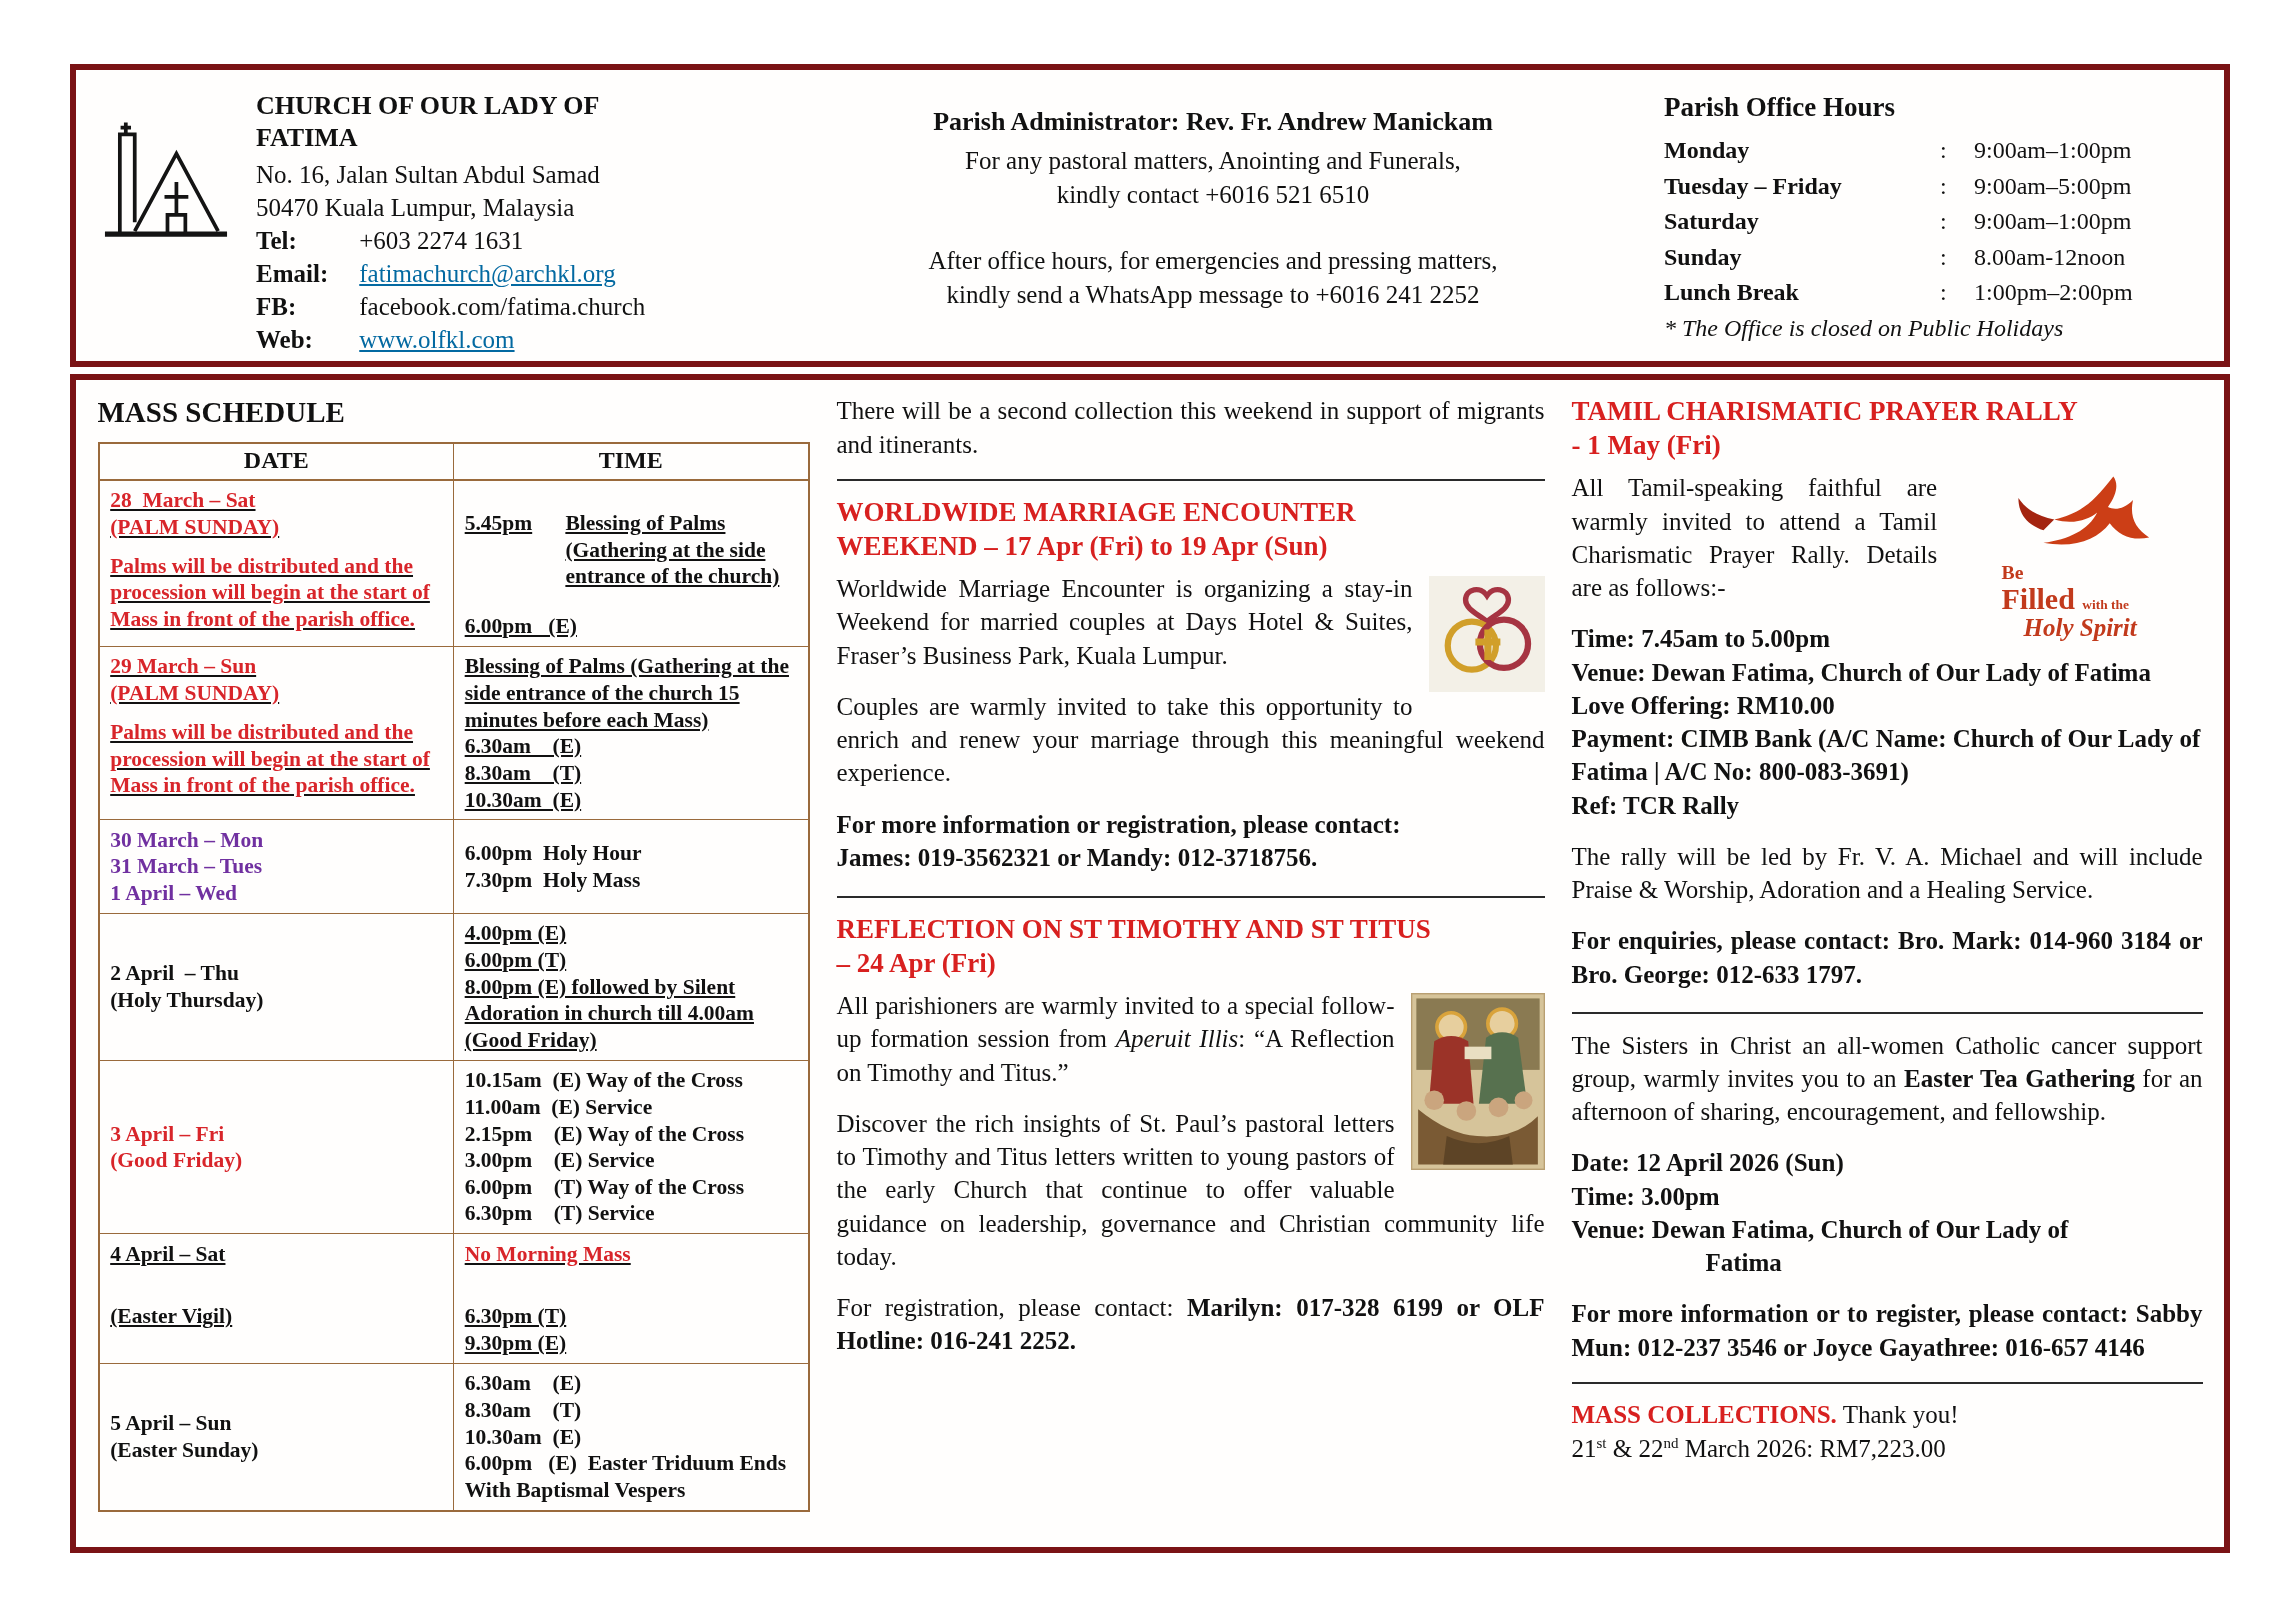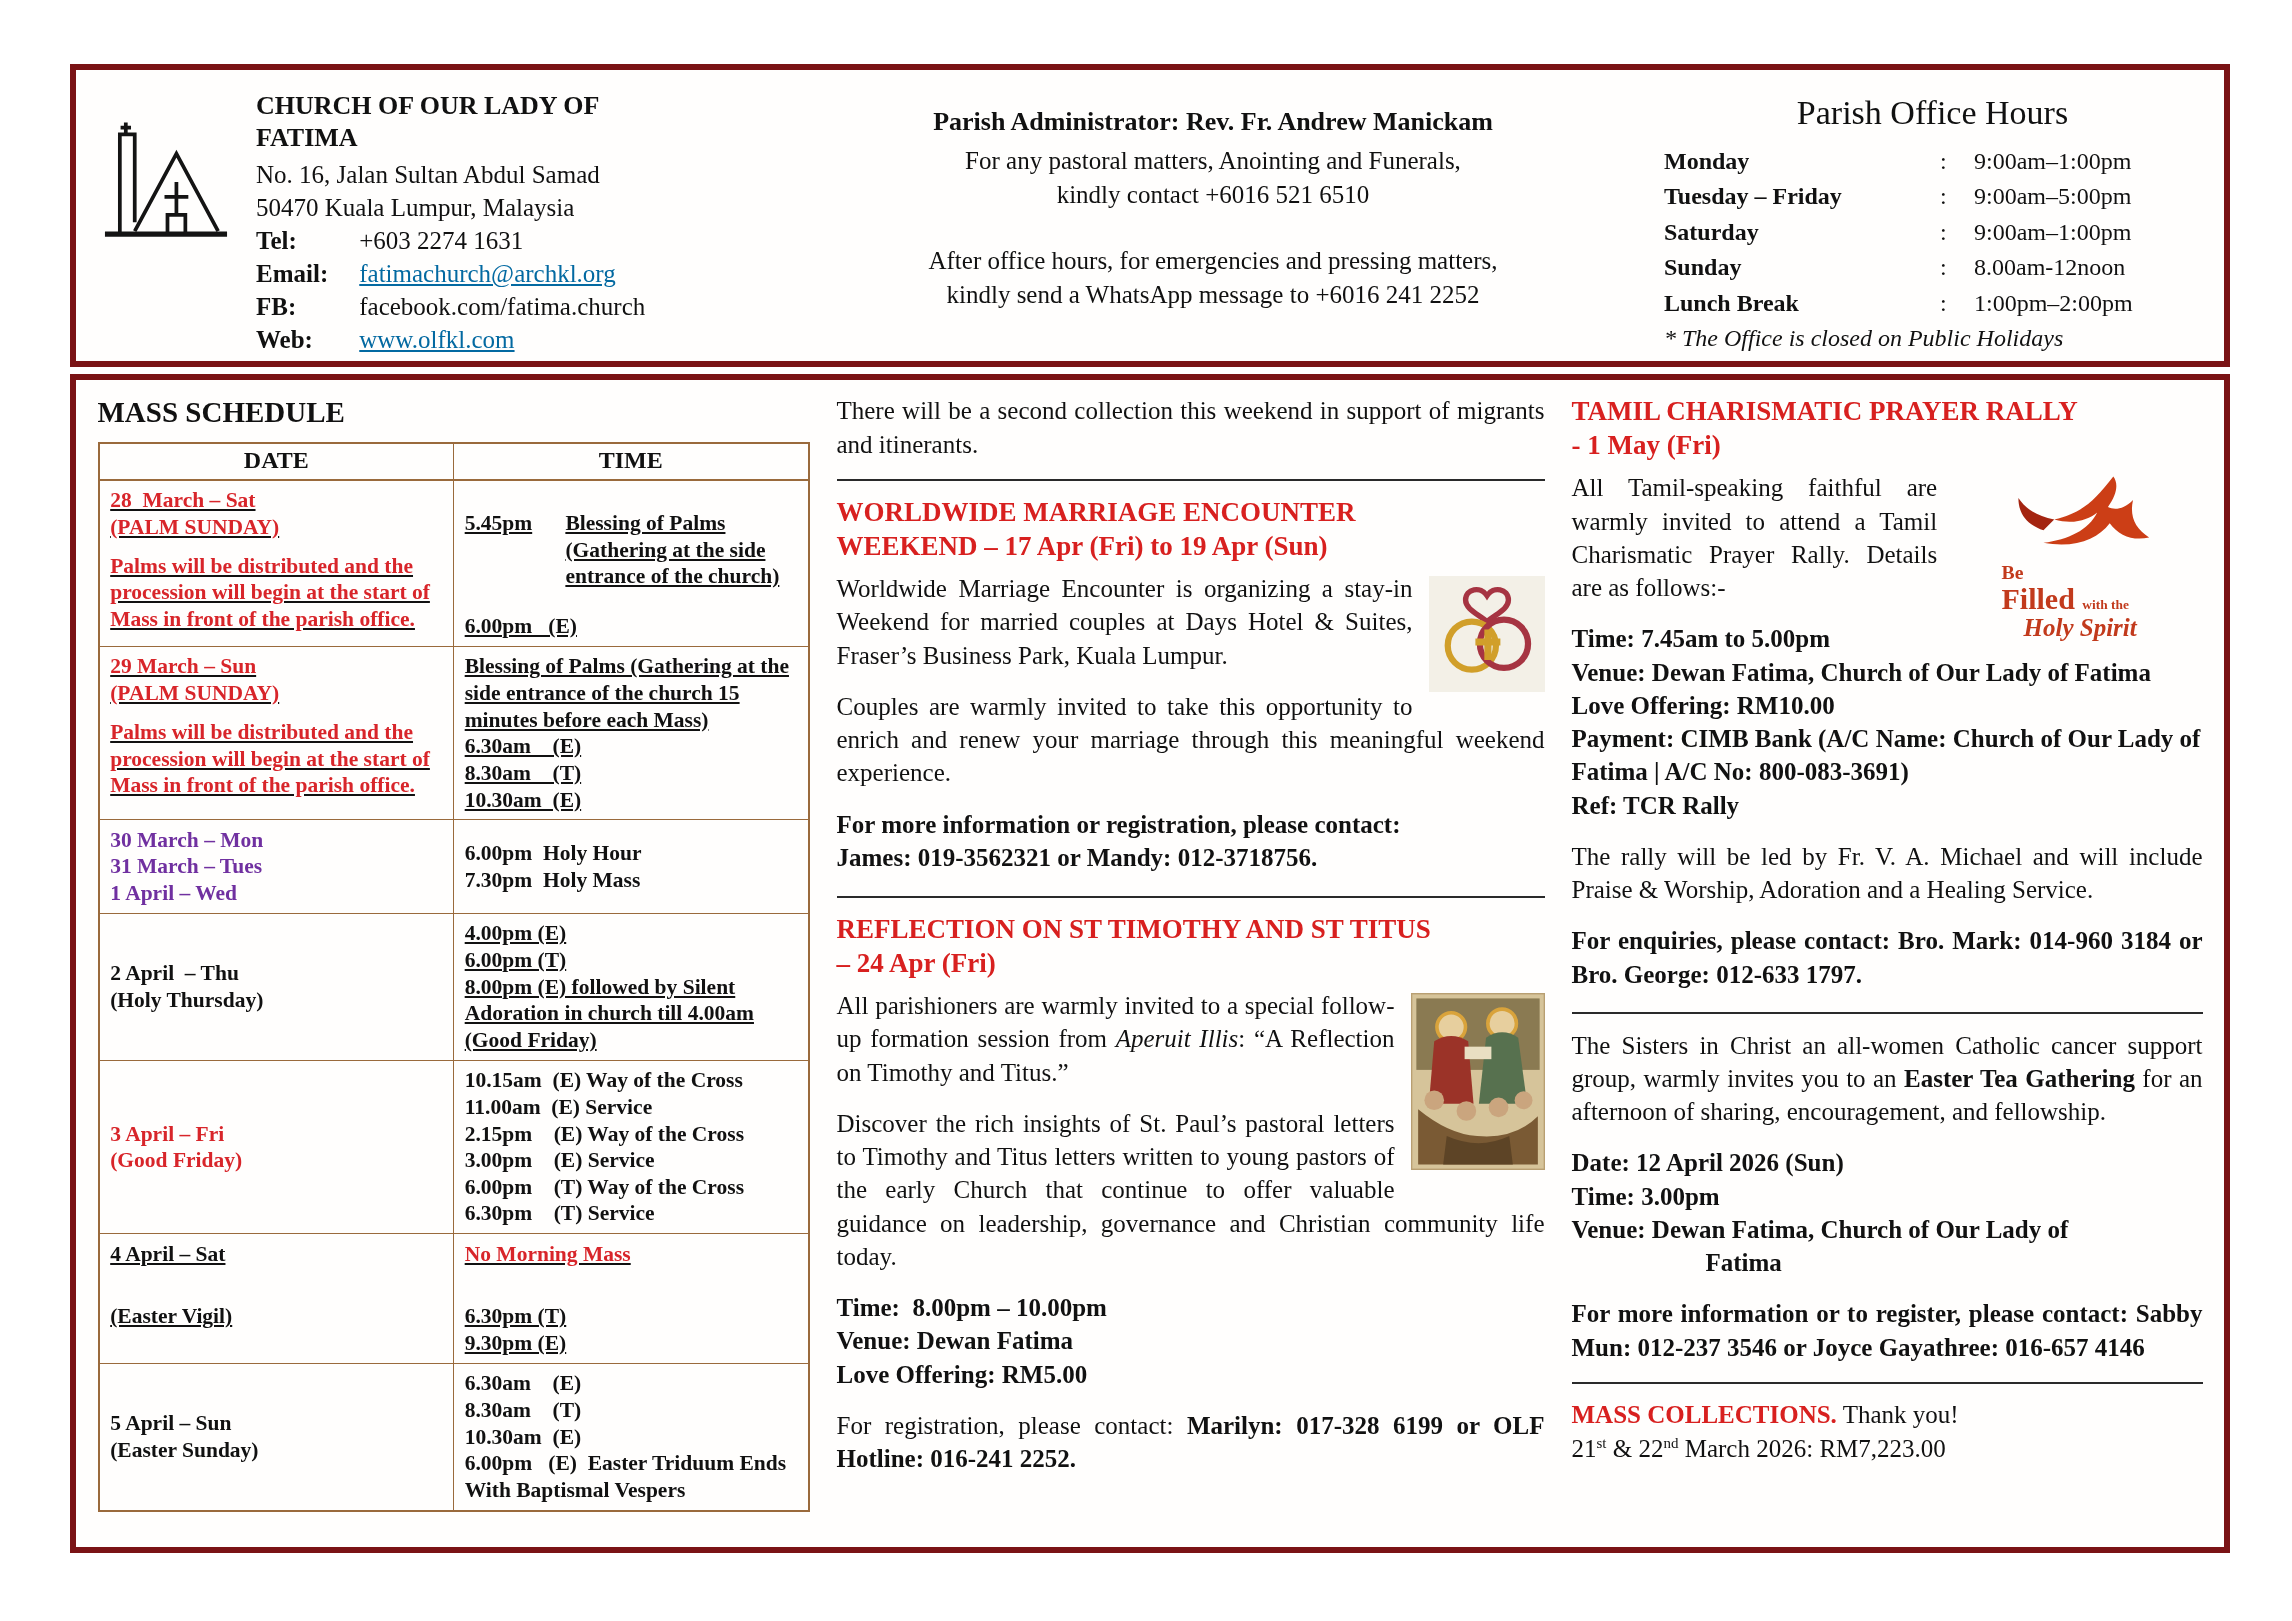--- a/index.html
+++ b/index.html
@@ -13,21 +13,21 @@
   .hdr-left{display:flex;gap:23px;width:663px;flex:none;}
   .logo-wrap{flex:none;padding-top:19.7px;}
   .hdr-info{font-size:25px;line-height:1.32;padding-top:7.2px;}
   .church-name{font-weight:bold;font-size:26px;line-height:1.25;max-width:385px;margin-bottom:3.6px;}
   .c-row .lbl{display:inline-block;width:97px;font-weight:bold;}
   a.link{color:#0369a1;text-decoration:underline;cursor:pointer;}
   .hdr-center{flex:1;text-align:center;font-size:25px;line-height:1.35;padding-top:21.5px;}
   .admin-title{font-weight:bold;font-size:26px;margin-bottom:5.4px;}
   .gap-top{margin-top:32px;}
   .hdr-right{width:537px;flex:none;font-size:24px;line-height:1.48;padding-top:5.4px;}
-  .hours-title{text-align:center;font-weight:normal;font-size:34px;margin-bottom:5.4px;}
+  .hours-title{text-align:left;font-weight:bold;font-size:27px;margin-bottom:5.4px;}
   .hrow{display:grid;grid-template-columns:276px 34px auto;}
   .hrow .d{font-weight:bold;}
   .hrow .s{text-align:left;}
   .hours-note{font-style:italic;}
 
   
   .col-sched{width:712px;flex:none;}
   .sched-title{font-weight:bold;font-size:29px;margin:1.8px 0 12.5px;}
   table.tbl{width:100%;border-collapse:collapse;border:2.7px solid #9a6a3c;
             font-size:21.5px;font-weight:bold;line-height:1.24;table-layout:fixed;}
@@ -301,25 +301,20 @@
           <circle cx="62" cy="132" r="11" fill="#caa57e"></circle>
           <circle cx="98" cy="128" r="11" fill="#caa57e"></circle>
           <circle cx="126" cy="120" r="10" fill="#caa57e"></circle>
           <path d="M8 130 q34 28 66 30 q42 4 68 -22 l0 54 l-134 0 z" fill="#7a5a34"></path>
           <path d="M40 160 q36 16 70 0 l4 32 l-78 0 z" fill="#5d4426"></path>
         </svg>
         <p class="just">
           <span>All parishioners are warmly invited to a special follow-up formation session from </span><i class="i">Aperuit Illis</i><span>: “A Reflection on Timothy and Titus.”</span>
         </p>
         <p class="just">Discover the rich insights of St. Paul’s pastoral letters to Timothy and Titus letters written to young pastors of the early Church that continue to offer valuable guidance on leadership, governance  and Christian community life today.</p>
-        <div class="dblock">
-          <div class="dl pre">Time:  8.00pm – 10.00pm</div>
-          <div class="dl">Venue: Dewan Fatima</div>
-          <div class="dl">Love Offering: RM5.00</div>
-        </div>
         <p class="just">
           <span>For registration, please contact: </span><span class="b">Marilyn: 017-328 6199 or OLF Hotline: 016-241 2252</span><span class="b">.</span>
         </p>
 
       </div>
     </div>
 
     <div class="col col-right">
 
       <div class="sec">

